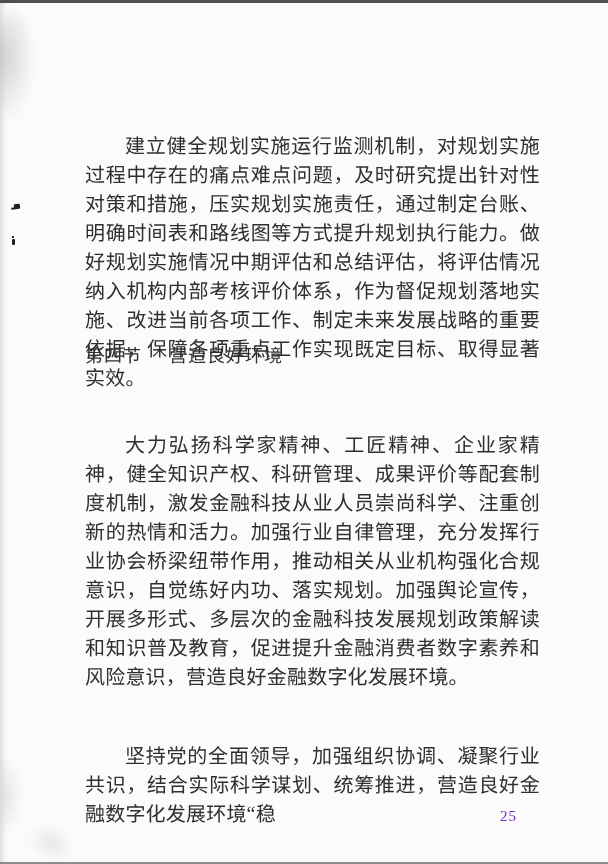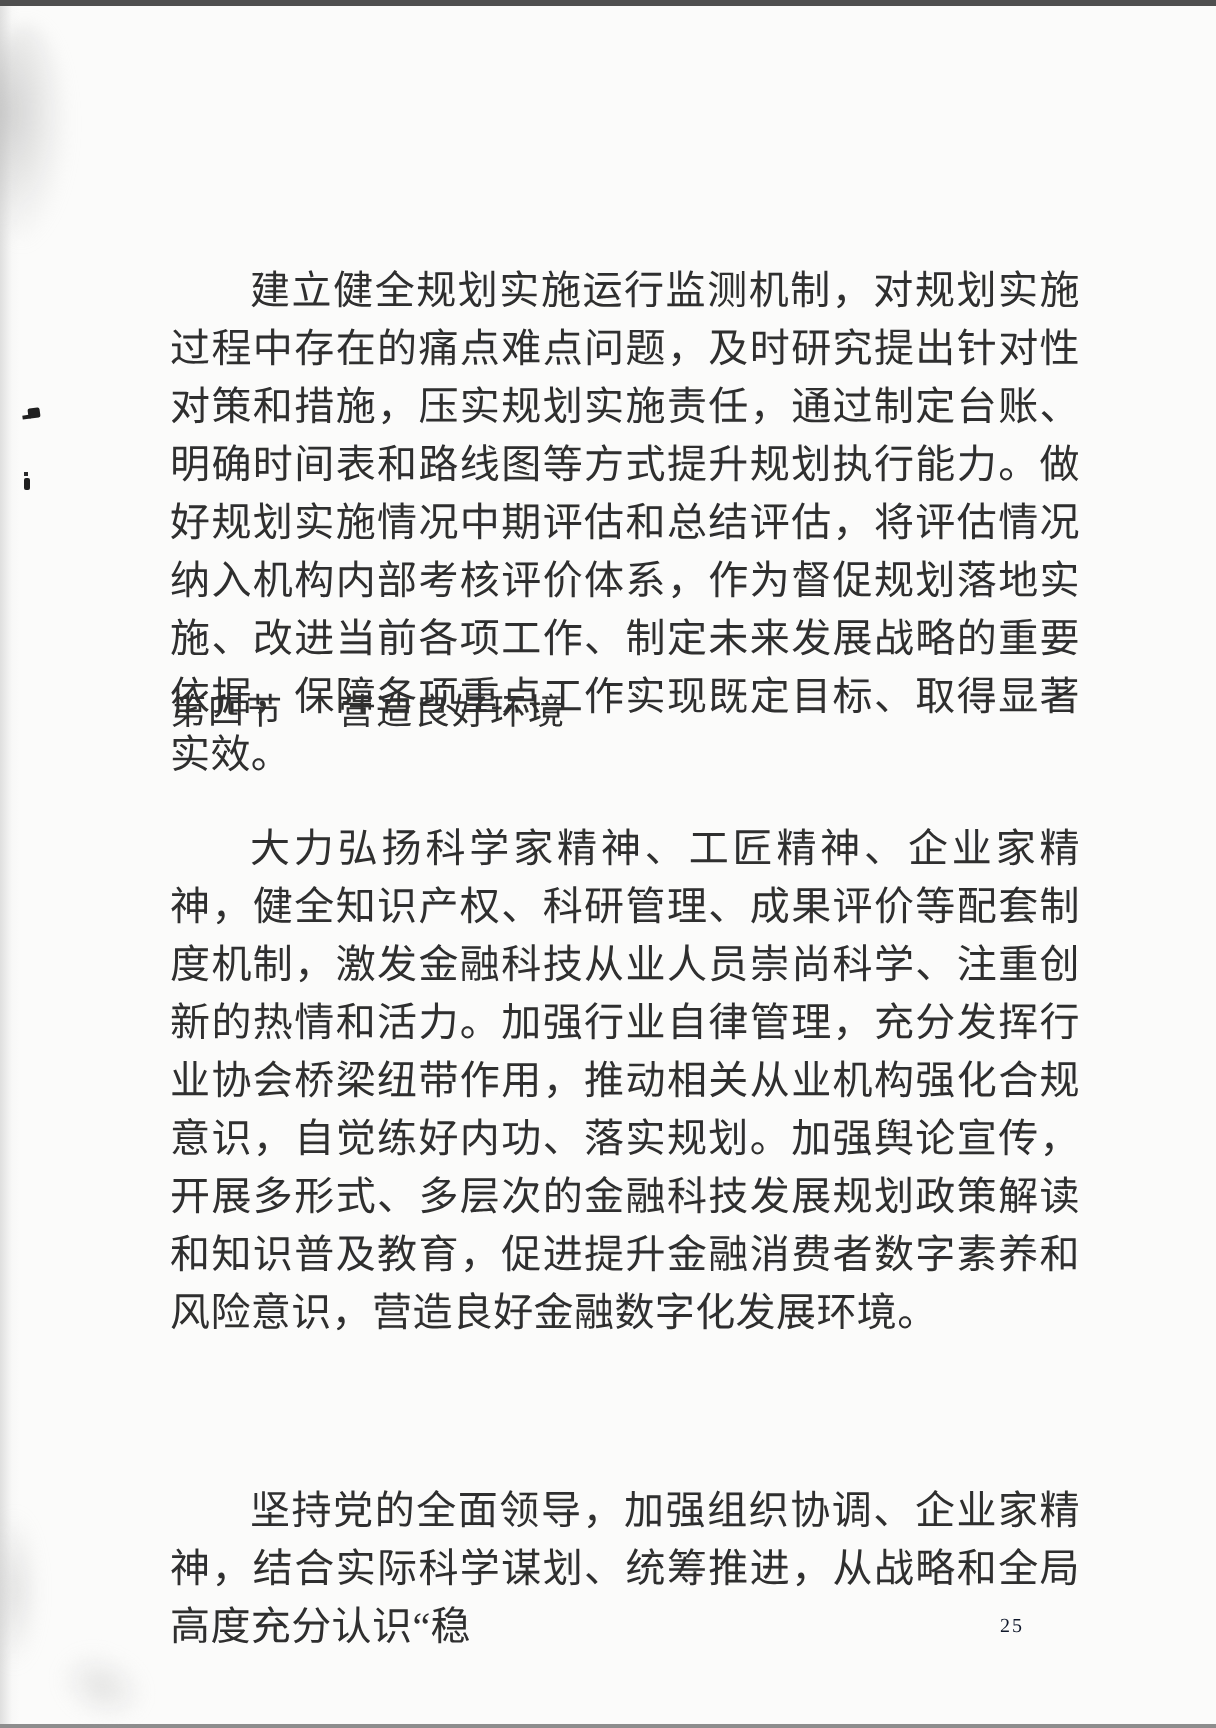--- a/index.html
+++ b/index.html
@@ -25,26 +25,26 @@
   .ink-mark-1{left:14px;top:204px;width:6px;height:5px;border-radius:1px;transform:rotate(-8deg);}
   .ink-mark-1::after{content:"";position:absolute;left:-3px;top:3px;width:4px;height:2px;background:#1f1f1f;}
   .ink-mark-2{left:12px;top:239px;width:3px;height:6px;border-radius:1px;}
   .ink-mark-2::after{content:"";position:absolute;left:0px;top:-3px;width:2px;height:2px;background:#2a2a2a;}
   
   .tblock{position:absolute;left:85px;width:455px;font-size:20px;line-height:29px;
     text-align:justify;text-justify:inter-ideograph;letter-spacing:0.2px;}
   .para{text-indent:2em;}
   .para-1{top:112px;}
   .head-1{top:342px;}
-  .para-2{top:391px;}
+  .para-2{top:411px;}
   .head-2{top:661px;}
   .para-3{top:722px;}
   .heading{font-size:18px;letter-spacing:1px;}
   .hgap{display:inline-block;width:1.5em;}
-  .page-number{position:absolute;left:500px;top:808px;font-size:10px;color:#0f172a;letter-spacing:1px;}
+  .page-number{position:absolute;left:500px;top:808px;font-size:15px;color:#6d28d9;letter-spacing:1px;}
 </style>
 </head>
 <body>
 
 <div class="page">
 
   <div class="edge-top"></div>
   <div class="edge-left"></div>
   <div class="edge-bottom"></div>
   <div class="smudge smudge-tl"></div>
@@ -55,16 +55,16 @@
 
   <p class="tblock para para-1">建立健全规划实施运行监测机制，对规划实施过程中存在的痛点难点问题，及时研究提出针对性对策和措施，压实规划实施责任，通过制定台账、明确时间表和路线图等方式提升规划执行能力。做好规划实施情况中期评估和总结评估，将评估情况纳入机构内部考核评价体系，作为督促规划落地实施、改进当前各项工作、制定未来发展战略的重要依据，保障各项重点工作实现既定目标、取得显著实效。</p>
 
   <div class="tblock heading head-1">
     <span>第四节</span><span class="hgap"></span><span>营造良好环境</span>
   </div>
 
   <p class="tblock para para-2">大力弘扬科学家精神、工匠精神、企业家精神，健全知识产权、科研管理、成果评价等配套制度机制，激发金融科技从业人员崇尚科学、注重创新的热情和活力。加强行业自律管理，充分发挥行业协会桥梁纽带作用，推动相关从业机构强化合规意识，自觉练好内功、落实规划。加强舆论宣传，开展多形式、多层次的金融科技发展规划政策解读和知识普及教育，促进提升金融消费者数字素养和风险意识，营造良好金融数字化发展环境。</p>
 
 
-  <p class="tblock para para-3">坚持党的全面领导，加强组织协调、企业家精神，结合实际科学谋划、统筹推进，从战略和全局高度充分认识“稳</p>
+  <p class="tblock para para-3">坚持党的全面领导，加强组织协调、凝聚行业共识，结合实际科学谋划、统筹推进，营造良好金融数字化发展环境“稳</p>
 
   <div class="page-number">25</div>
 </div>
 
 </body></html>

